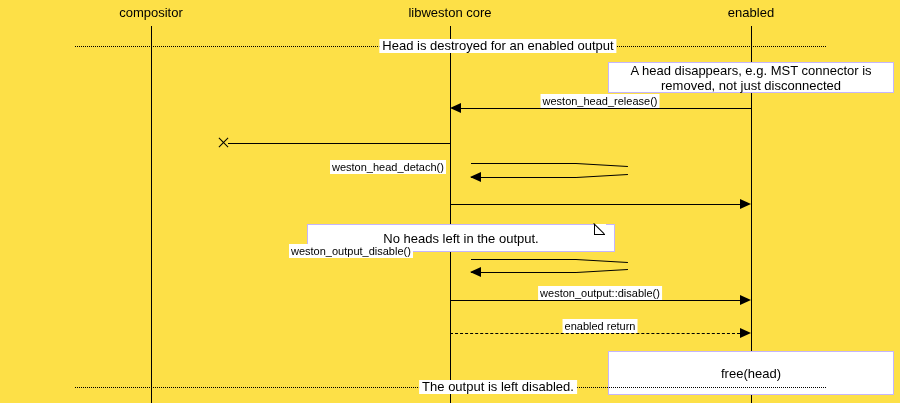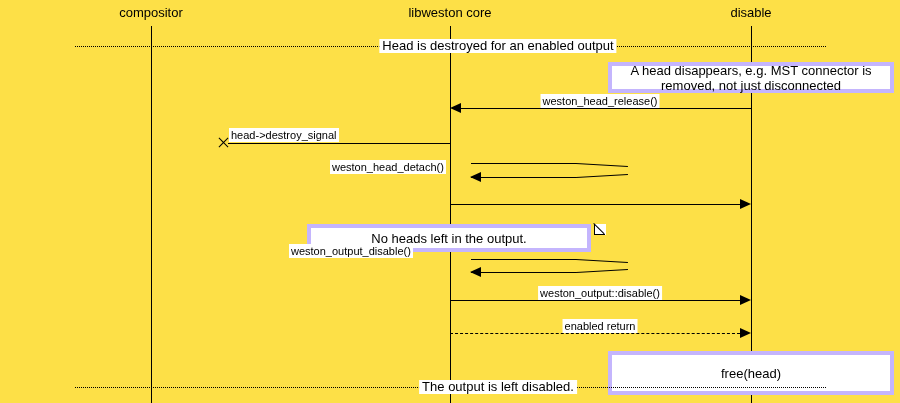--- a/index.html
+++ b/index.html
@@ -79,21 +79,21 @@
     line-height: 14px;
     background: #ffffff;
     padding: 0 2px;
   }
   .msg-label.right-align {
     transform: none;
   }
   .note {
     position: absolute;
     box-sizing: border-box;
-    border: 4px solid #c4b5fd;
+    border: 1px solid #c4b5fd;
     background: #ffffff;
     font-size: 13px;
     line-height: 15px;
     text-align: center;
     display: flex;
     align-items: center;
     justify-content: center;
     padding: 1px 4px;
   }
   .note-fold {
@@ -152,54 +152,53 @@
     transform-origin: 0 0;
   }
 </style>
 </head>
 <body>
 
 <div id="diagram">
 
   <div class="lifeline-head" style="left:151px; top:6px;">compositor</div>
   <div class="lifeline-head" style="left:450px; top:6px;">libweston core</div>
-  <div class="lifeline-head" style="left:751px; top:6px;">disable</div>
+  <div class="lifeline-head" style="left:751px; top:6px;">enabled</div>
 
   <div class="lifeline-line" style="left:151px; top:26px; height:377px;"></div>
   <div class="lifeline-line" style="left:450px; top:26px; height:377px;"></div>
   <div class="lifeline-line" style="left:751px; top:26px; height:377px;"></div>
 
   <div class="separator" style="left:75px; top:46px; width:751px;"></div>
   <div class="separator-label" style="left:450px; top:46px;">Head is destroyed for an enabled output</div>
 
   <div class="note" style="left:608px; top:62px; width:286px; height:31px;">
     <span>A head disappears, e.g. MST connector is removed, not just disconnected</span>
   </div>
 
   <div class="msg-label" style="left:600px; top:94px;">weston_head_release()</div>
   <div class="msg-line" style="left:461px; top:108px; width:290px;"></div>
   <div class="arrow-left" style="left:450px; top:103px;"></div>
 
-  <div class="msg-label right-align" style="left:229px; top:128px;">head-&gt;destroy_signal</div>
   <div class="msg-line" style="left:228px; top:143px; width:222px;"></div>
   <div class="xmark" style="left:217px; top:137px;"></div>
 
   <div class="msg-label right-align" style="left:294px; top:160px;margin-left:36px;">weston_head_detach()</div>
   <div class="selfmsg">
     <div class="top-line" style="left:451px; top:163px; width:105px;"></div>
     <div class="taper-top" style="left:556px; top:163px; width:52px; transform:rotate(3.3deg);"></div>
     <div class="bot-line" style="left:451px; top:177px; width:105px;"></div>
     <div class="taper-bot" style="left:556px; top:177px; width:52px; transform:rotate(-3.3deg);"></div>
     <div class="arrow-left" style="left:450px; top:172px;"></div>
   </div>
 
   <div class="msg-line" style="left:450px; top:204px; width:290px;"></div>
   <div class="arrow-right" style="left:740px; top:199px;"></div>
 
-  <div class="note" style="left:307px; top:224px; width:284px; height:28px;">
+  <div class="note" style="left:307px; top:224px; width:308px; height:28px;">
     <span>No heads left in the output.</span>
   </div>
   <div class="note-corner-mask" style="left:594px; top:224px; width:12px; height:11px;"></div>
   <div class="note-fold" style="left:594px; top:224px;"></div>
 
   <div class="msg-label right-align" style="left:289px; top:244px;">weston_output_disable()</div>
   <div class="selfmsg">
     <div class="top-line" style="left:451px; top:259px; width:105px;"></div>
     <div class="taper-top" style="left:556px; top:259px; width:52px; transform:rotate(3.3deg);"></div>
     <div class="bot-line" style="left:451px; top:272px; width:105px;"></div>

